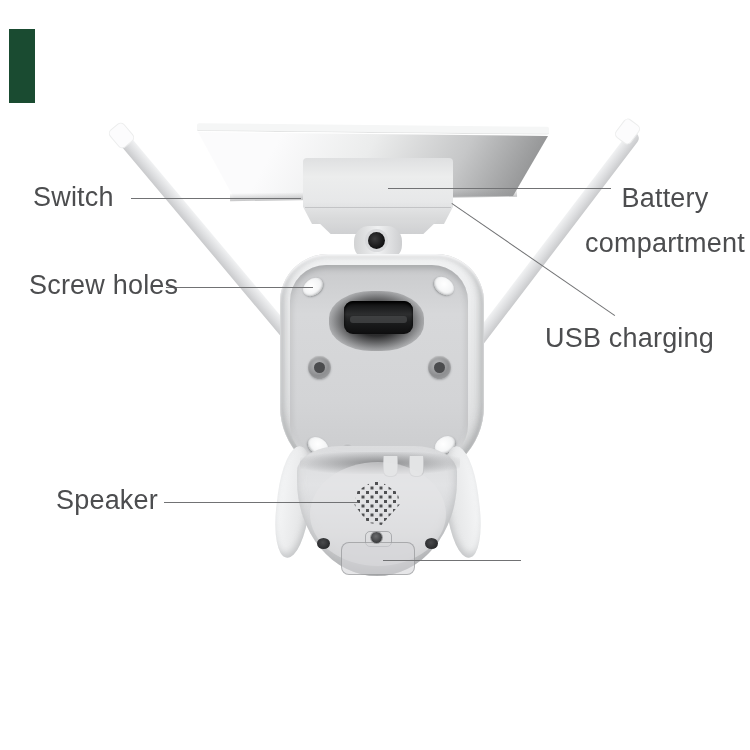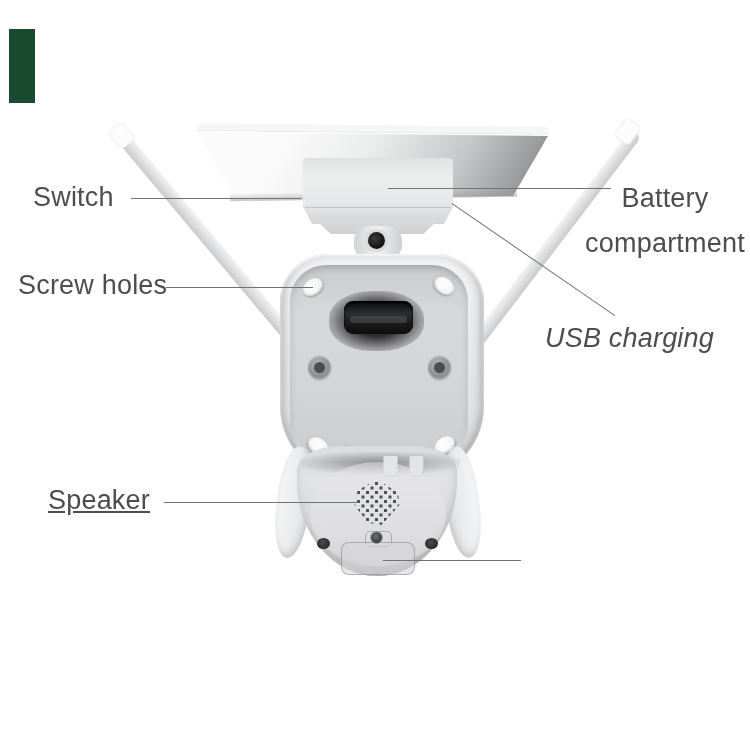--- a/index.html
+++ b/index.html
@@ -170,21 +170,21 @@
   <div class="dome-screw" style="left:425px;top:538px;"></div>
 
   <div class="leader" style="left:131px;top:198px;width:170px;"></div>
   <div class="leader" style="left:166px;top:287px;width:147px;"></div>
   <div class="leader" style="left:164px;top:502px;width:194px;"></div>
   <div class="leader" style="left:388px;top:188px;width:223px;"></div>
   <div class="leader-diag" style="left:452px;top:203px;width:198px;transform:rotate(34.5deg);"></div>
   <div class="leader" style="left:383px;top:560px;width:138px;"></div>
 
   <div class="label" style="left:33px;top:181px;">Switch</div>
-  <div class="label" style="left:18px;top:269px;">Screw holes</div>
-  <div class="label" style="left:48px;top:484px;text-decoration:underline;">Speaker</div>
+  <div class="label" style="left:29px;top:269px;">Screw holes</div>
+  <div class="label" style="left:56px;top:484px;">Speaker</div>
   <div class="label" style="left:575px;top:176px;width:180px;text-align:center;line-height:45px;">
     <div>Battery</div>
     <div>compartment</div>
   </div>
-  <div class="label" style="left:545px;top:322px;font-style:italic;">USB charging</div>
+  <div class="label" style="left:545px;top:322px;">USB charging</div>
 
 </div>
 
 </body></html>

